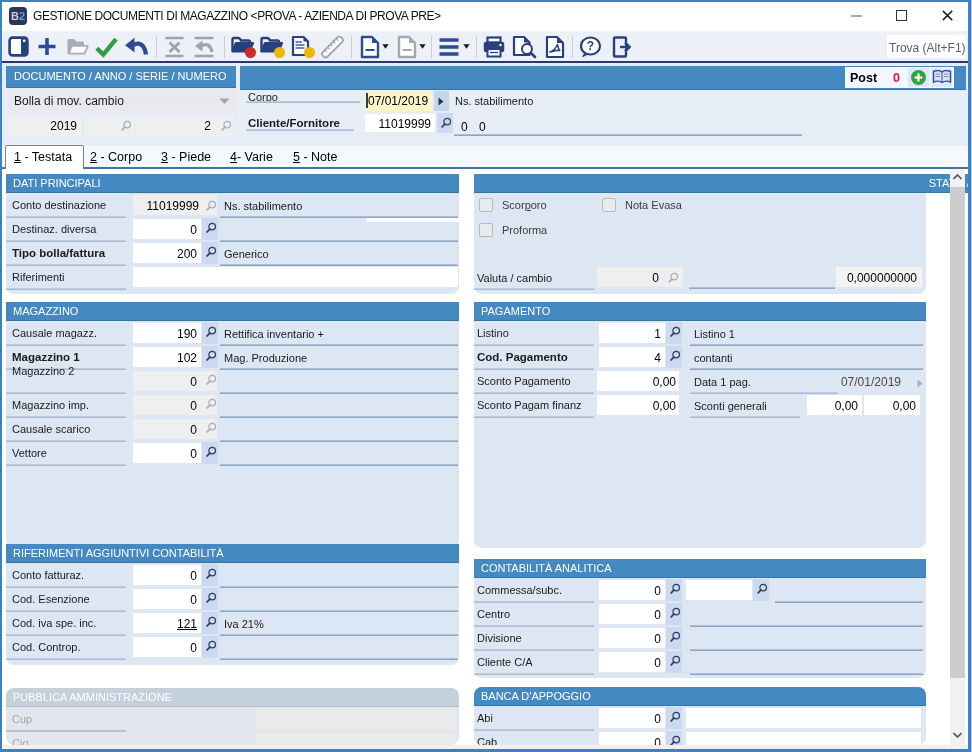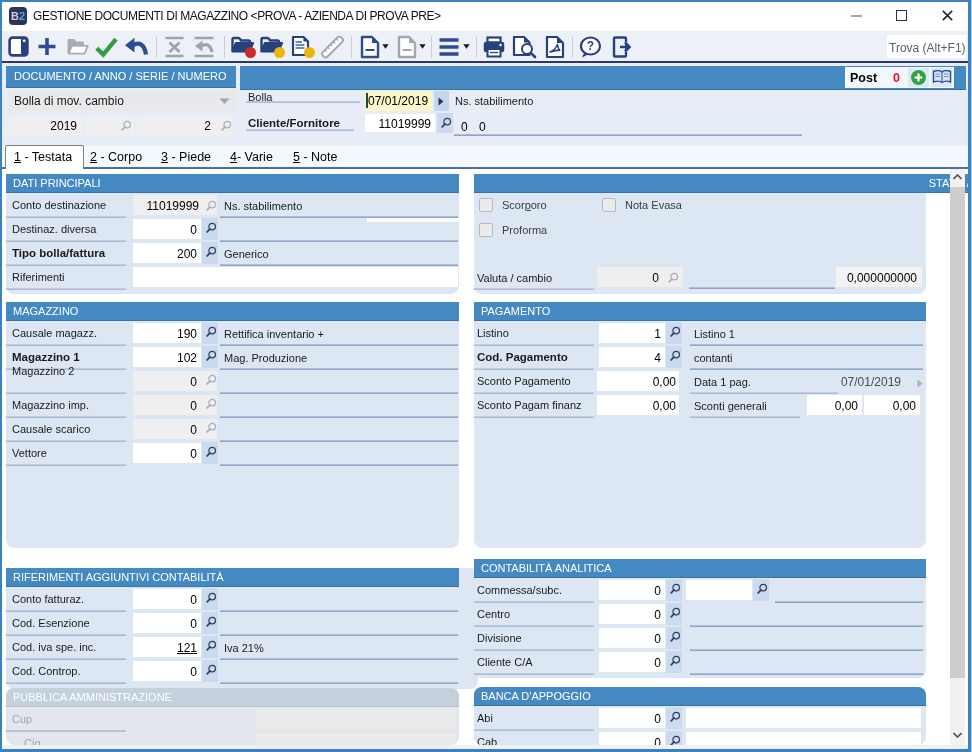--- a/index.html
+++ b/index.html
@@ -197,21 +197,21 @@
       <circle cx="8.2" cy="4.6" r="3.3" fill="none" stroke="#A7AFBE" stroke-width="1.2"></circle>
       <path d="M5.9 7 L3.2 9.9" stroke="#A7AFBE" stroke-width="1.8" stroke-linecap="round"></path>
     </svg>
   <div class="abs" style="left:137px;top:116px;width:96px;height:20px;background:#EFEFEF;"></div>
   <div class="num" style="left:137px;top:119px;width:74px;">2</div>
   <svg class="mg" style="left:219px;top:120px;" viewBox="0 0 13 13">
       <circle cx="8.2" cy="4.6" r="3.3" fill="none" stroke="#A7AFBE" stroke-width="1.2"></circle>
       <path d="M5.9 7 L3.2 9.9" stroke="#A7AFBE" stroke-width="1.8" stroke-linecap="round"></path>
     </svg>
 
-  <div class="lbl" style="left:248px;top:91px;">Bolla</div>
+  <div class="lbl" style="left:248px;top:91px;">Corpo</div>
   <div class="lul" style="left:246px;top:101px;width:114px;"></div>
   <div class="abs" style="left:365px;top:91px;width:67px;height:20px;background:#FCF5C8;"></div>
   <div class="abs" style="left:366px;top:93px;width:1.5px;height:15px;background:#1a4a40;"></div>
   <div class="abs" style="left:368px;top:94px;font-size:12px;color:#000;">07/01/2019</div>
   <div class="abs" style="left:434px;top:91px;width:15px;height:20px;background:#C5D6EA;"></div>
   <svg class="abs" style="left:438px;top:97px;" width="6" height="9" viewBox="0 0 6 9">
       <path d="M0.5 0.5 L5.5 4.5 L0.5 8.5 Z" fill="#20365C"></path>
     </svg>
   <div class="txt" style="left:455px;top:95px;">Ns. stabilimento</div>
 
@@ -399,21 +399,21 @@
     <div class="fld" style="left:123px;top:93px;width:82px;"></div>
     <div class="num" style="left:123px;top:97px;width:79px;">0,00</div>
     <div class="txt" style="left:220px;top:98px;">Sconti generali</div>
     <div class="lul" style="left:216px;top:114px;width:110px;"></div>
     <div class="fld" style="left:333px;top:93px;width:55px;"></div>
     <div class="num" style="left:333px;top:97px;width:51px;">0,00</div>
     <div class="fld" style="left:390px;top:93px;width:56px;"></div>
     <div class="num" style="left:390px;top:97px;width:52px;">0,00</div>
   </div>
 
-  <div class="panel" style="left:6px;top:568px;width:453px;height:121px;padding-left:19px;">
+  <div class="panel" style="left:6px;top:544px;width:453px;height:121px;">
     <div class="hdr" style="left:0;top:0;width:453px;">RIFERIMENTI AGGIUNTIVI CONTABILITÀ</div>
     <div class="lbl" style="left:6px;top:25px;">Conto fatturaz.</div>
     <div class="lul" style="left:0;top:42px;width:120px;"></div>
     <div class="fld" style="left:127px;top:21px;width:68px;"></div>
     <div class="num" style="left:127px;top:25px;width:64px;">0</div>
     <div class="magbtn" style="left:196px;top:20px;"></div>
     <svg class="mg" style="left:198px;top:24px;" viewBox="0 0 13 13">
         <circle cx="8.2" cy="4.6" r="3.3" fill="none" stroke="#2E3F63" stroke-width="1.2"></circle>
         <path d="M5.9 7 L3.2 9.9" stroke="#2E3F63" stroke-width="1.8" stroke-linecap="round"></path>
       </svg>
@@ -499,21 +499,21 @@
         <path d="M5.9 7 L3.2 9.9" stroke="#2E3F63" stroke-width="1.8" stroke-linecap="round"></path>
       </svg>
     <div class="dul" style="left:216px;top:114px;width:233px;"></div>
   </div>
 
   <div class="panel" style="left:6px;top:688px;width:453px;height:57px;background:#E3E7ED;overflow:hidden;">
     <div class="hdr" style="left:0;top:0;width:453px;background:#C5D0DD;border-bottom:1px solid #B5C1D0;">PUBBLICA AMMINISTRAZIONE</div>
     <div class="lbl" style="left:6px;top:25px;color:#9FA6AF;">Cup</div>
     <div class="lul" style="left:0;top:42px;width:120px;background:#B9C2CE;"></div>
     <div class="abs" style="left:250px;top:21px;width:199px;height:20px;background:#EAEAEA;"></div>
-    <div class="lbl" style="left:18px;top:49px;color:#9FA6AF;">Cig</div>
+    <div class="lbl" style="left:6px;top:49px;color:#9FA6AF;">Cig</div>
     <div class="abs" style="left:250px;top:45px;width:199px;height:20px;background:#EAEAEA;"></div>
   </div>
 
   <div class="panel" style="left:474px;top:687px;width:452px;height:58px;overflow:hidden;">
     <div class="hdr" style="left:0;top:0;width:452px;">BANCA D'APPOGGIO</div>
     <div class="lbl" style="left:3px;top:25px;">Abi</div>
     <div class="lul" style="left:0;top:42px;width:120px;"></div>
     <div class="fld" style="left:125px;top:21px;width:66px;"></div>
     <div class="num" style="left:125px;top:25px;width:62px;">0</div>
     <div class="magbtn" style="left:192px;top:20px;"></div>

